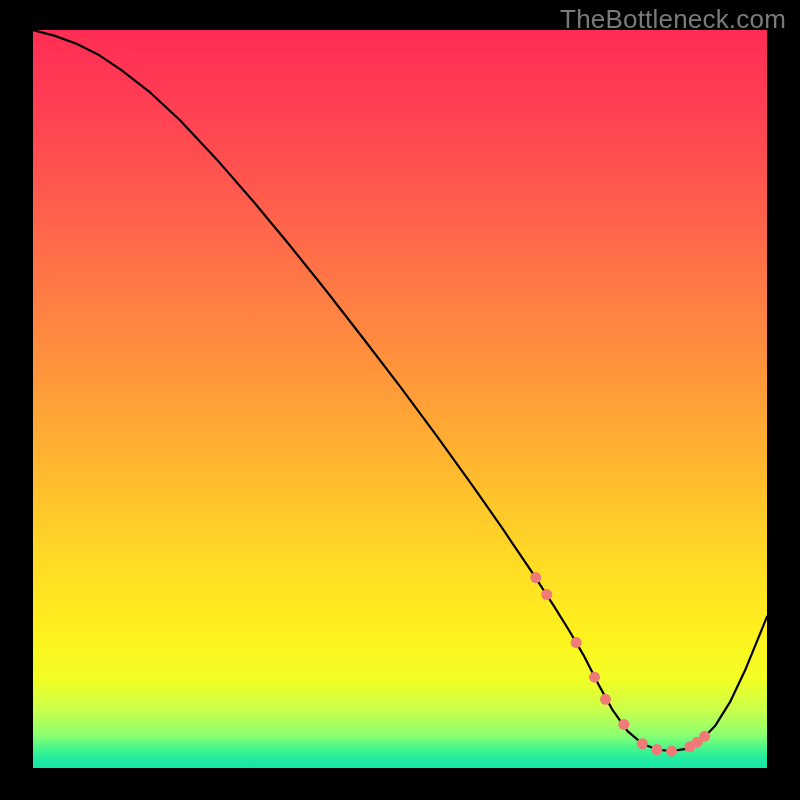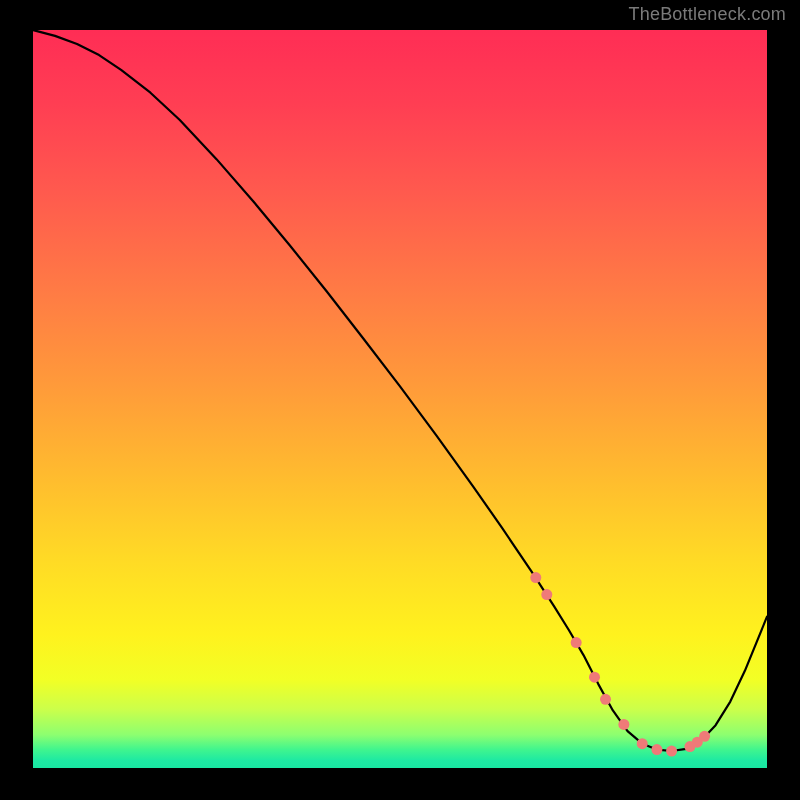--- a/index.html
+++ b/index.html
@@ -3,21 +3,21 @@
 <meta charset="utf-8">
 <style>
   * { margin: 0; padding: 0; box-sizing: border-box; }
   html, body { width: 800px; height: 800px; background: #000; overflow: hidden; font-family: Arial, Helvetica, sans-serif; }
   .wrap { position: relative; width: 800px; height: 800px; }
   .attribution {
     position: absolute;
     top: 4px;
     right: 14px;
     color: #7a7a7a;
-    font-size: 18px;
+    font-size: 26px;
     font-weight: 400;
     letter-spacing: 0.2px;
     z-index: 3;
   }
   .plot {
     position: absolute;
     left: 33px;
     top: 30px;
     width: 734px;
     height: 738px;

